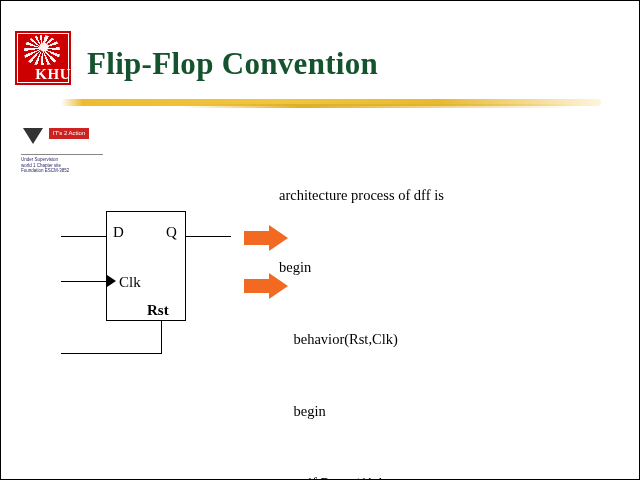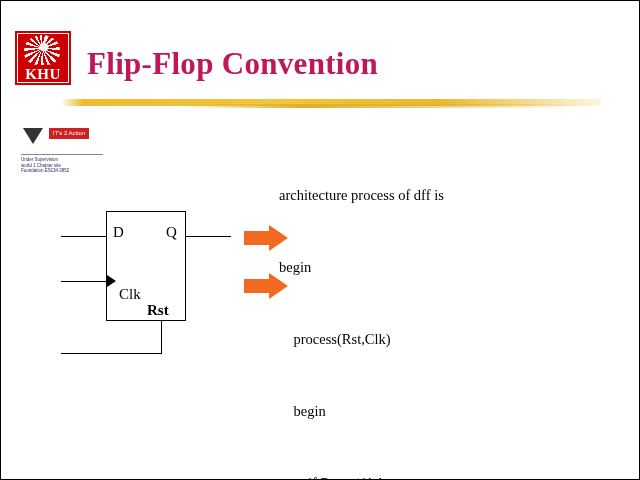--- a/index.html
+++ b/index.html
@@ -54,37 +54,37 @@
     background:
       radial-gradient(circle at 55% 40%, #ffffff 0 4px, rgba(255,255,255,0) 5px),
       repeating-conic-gradient(from 20deg at 50% 45%, #ffffff 0deg 10deg, #cc0000 10deg 22deg);
     opacity: 0.95;
   }
   #logo .logo-text {
     position: absolute;
     left: 0;
     bottom: 3px;
     width: 100%;
-    text-align: center;
+    text-align: right;
     color: #ffffff;
     font-family: "Liberation Serif", serif;
     font-weight: bold;
     font-size: 15px;
     letter-spacing: 0.5px;
     line-height: 16px;
   }
 
   
   #title {
     position: absolute;
     left: 86px;
     top: 45px;
     font-size: 31px;
     font-weight: bold;
-    color: #be185d;
+    color: #14532d;
     font-family: "Liberation Serif", serif;
     letter-spacing: 0.3px;
     white-space: nowrap;
   }
   #title-underline {
     position: absolute;
     left: 60px;
     top: 96px;
     width: 540px;
     height: 12px;
@@ -301,37 +301,37 @@
 
     <div class="wire h-wire" style="left:20px; top:85px; width:45px;"></div>
 
     <div class="wire v-wire" style="left:120px; top:125px; height:33px;"></div>
     <div class="wire h-wire" style="left:20px; top:157px; width:100px;"></div>
 
     <div id="clk-tri"></div>
 
     <div class="pin-label" style="left:72px; top:28px;">D</div>
     <div class="pin-label" style="left:125px; top:28px;">Q</div>
-    <div class="pin-label" style="left:78px; top:78px;margin-top:12px;">Clk</div>
+    <div class="pin-label" style="left:78px; top:78px;">Clk</div>
     <div class="pin-label" style="left:106px; top:106px;font-weight:bold;">Rst</div>
   </div>
 
   <div class="arrow" id="arrow-1">
     <div class="shaft"></div>
     <div class="head"></div>
   </div>
   <div class="arrow" id="arrow-2">
     <div class="shaft"></div>
     <div class="head"></div>
   </div>
 
   <div id="code">
     <div class="line">architecture process of dff is</div>
     <div class="line">begin</div>
-    <div class="line">    process(Rst,Clk)</div>
+    <div class="line">    behavior(Rst,Clk)</div>
     <div class="line">    begin</div>
     <div class="line"><span>        if Rst = ‘1’ then</span><span class="comment">   -- Async reset</span></div>
     
     
     
     
     
     
   </div>
 

